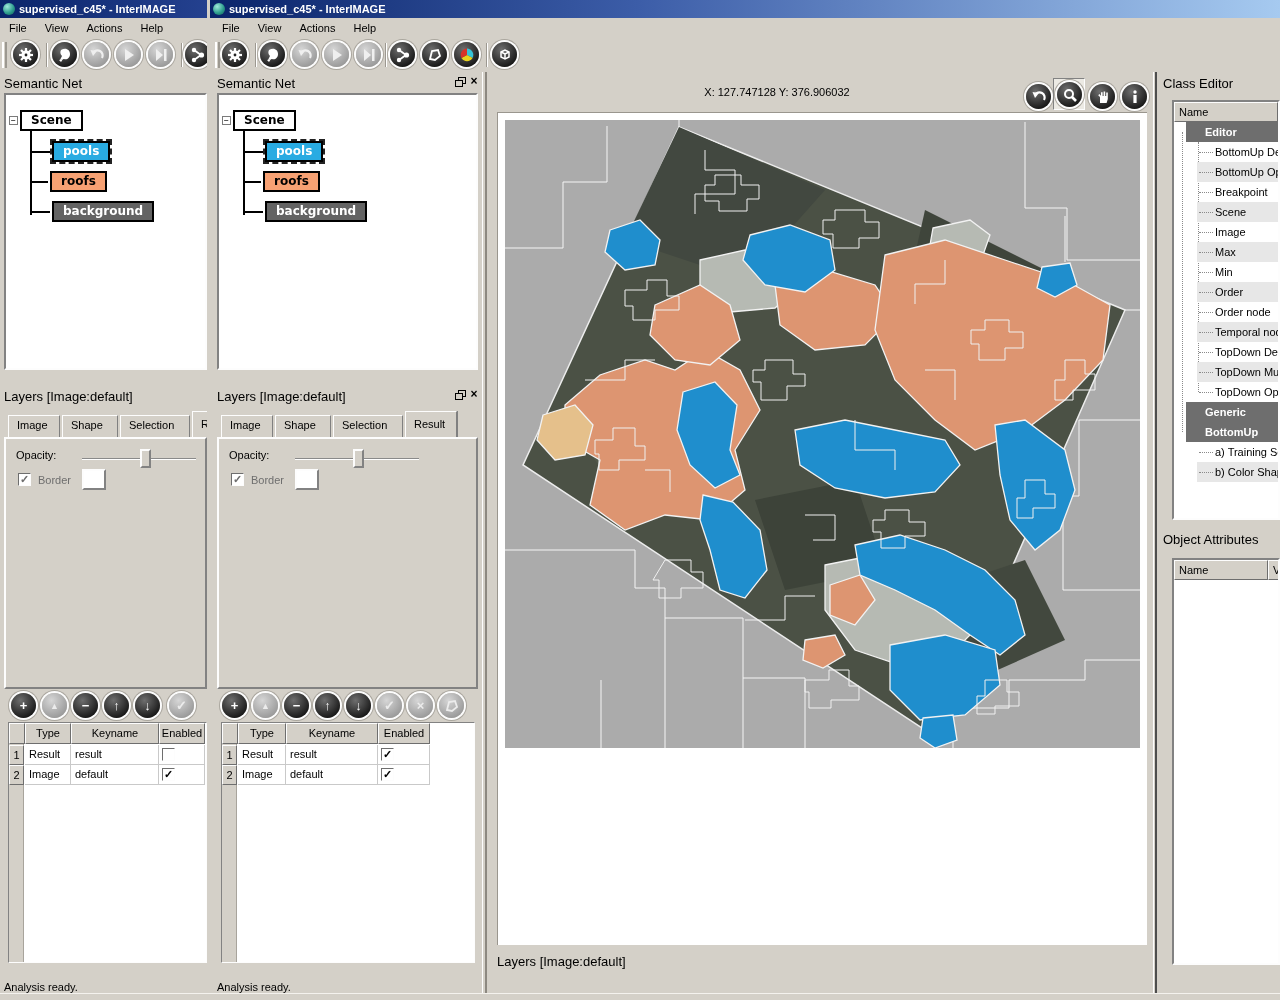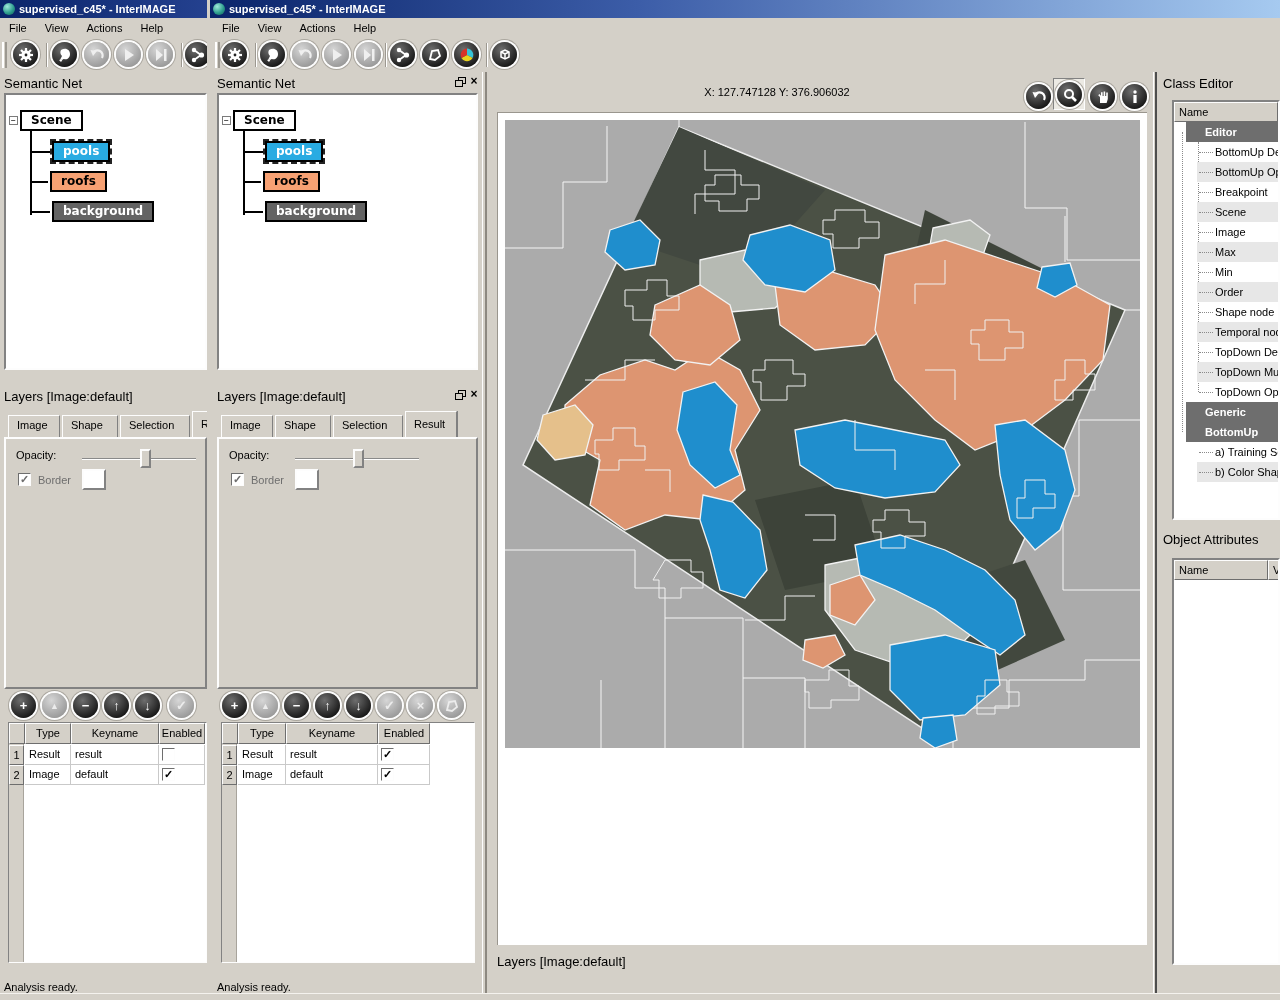--- a/index.html
+++ b/index.html
@@ -478,21 +478,21 @@
   <div class="dotv" style="left:24px;top:40px;height:250px;"></div>
   <div class="nehead"><span>Editor</span></div>
   <div class="nerow child">BottomUp Dec</div>
   <div class="nerow child alt">BottomUp Ope</div>
   <div class="nerow child">Breakpoint</div>
   <div class="nerow child alt">Scene</div>
   <div class="nerow child">Image</div>
   <div class="nerow child alt">Max</div>
   <div class="nerow child">Min</div>
   <div class="nerow child alt">Order</div>
-  <div class="nerow child">Shape node</div>
+  <div class="nerow child">Order node</div>
   <div class="nerow child alt">Temporal node</div>
   <div class="nerow child">TopDown Deci</div>
   <div class="nerow child alt">TopDown Mult</div>
   <div class="nerow child">TopDown Ope</div>
   <div class="nehead"><span>Generic</span></div>
   <div class="nehead"><span>BottomUp</span></div>
   <div class="nerow child">a) Training Sel</div>
   <div class="nerow child alt">b) Color Shap</div>
 </div>
 

